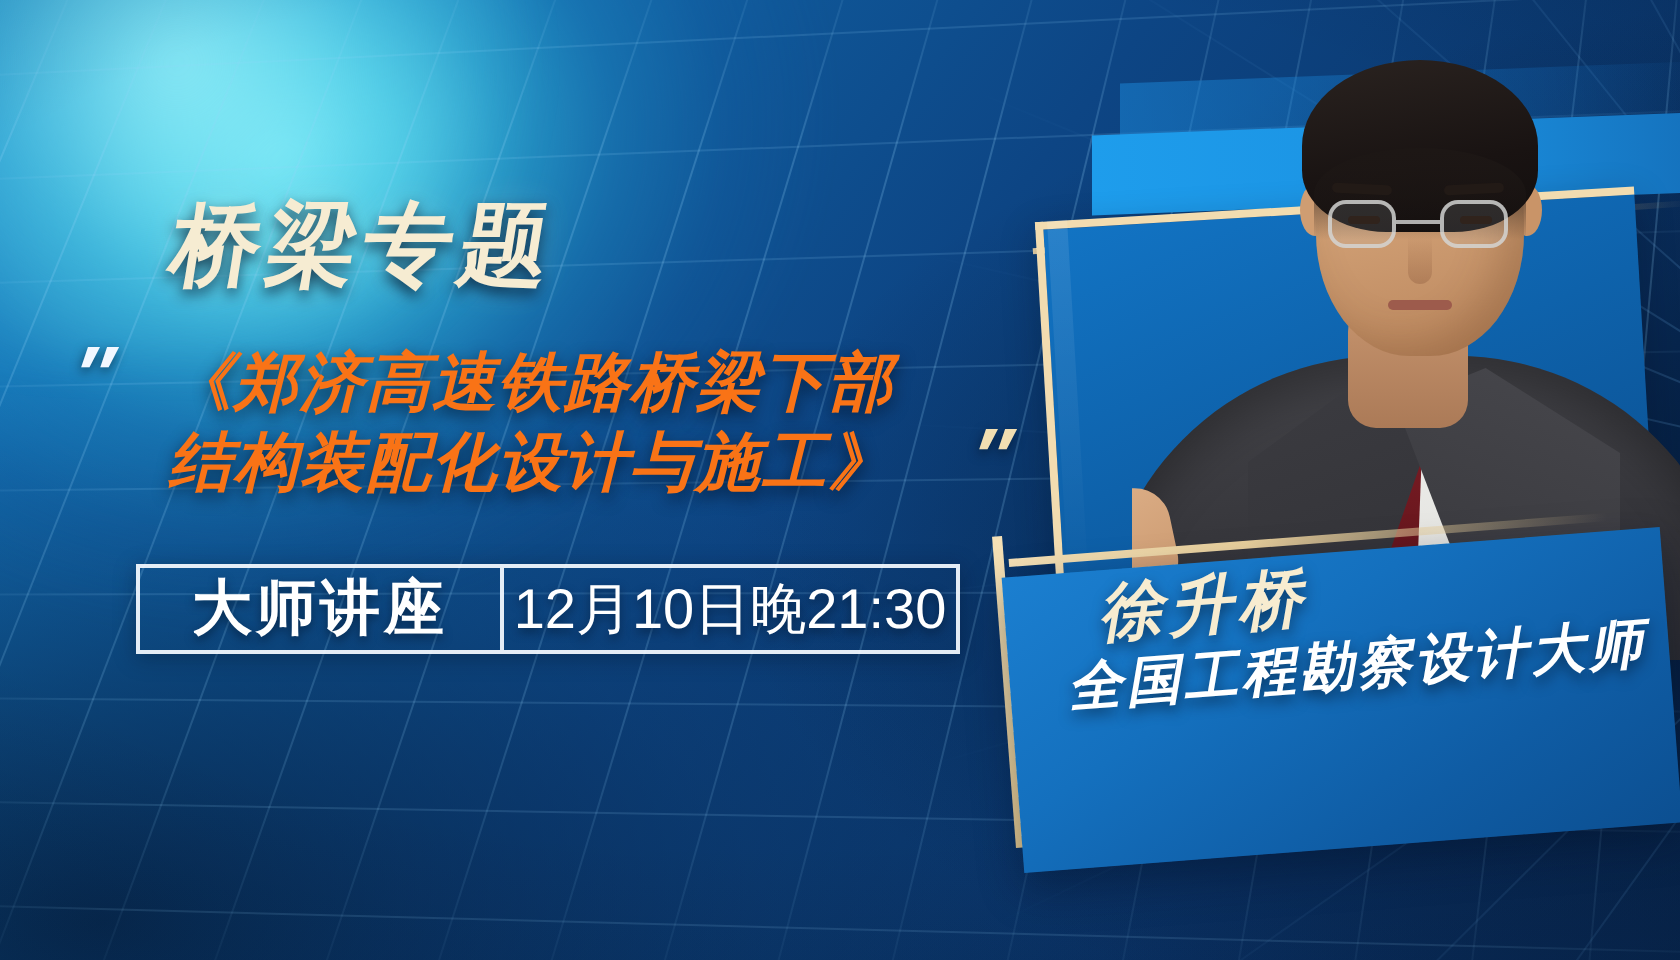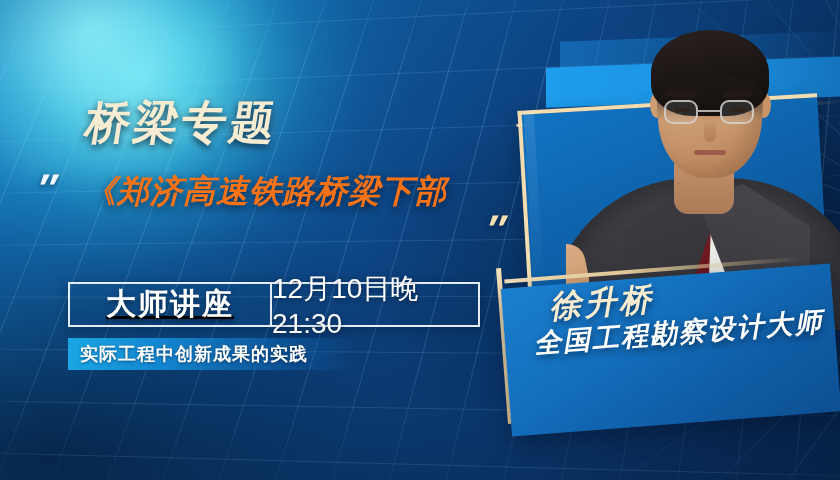--- a/index.html
+++ b/index.html
@@ -99,21 +99,21 @@
 
   
   .lecture-box{
     position:absolute;left:68px;top:282px;
     width:412px;height:45px;
     border:2px solid rgba(245,250,255,.93);
     display:flex;align-items:stretch;
     box-shadow:0 2px 10px rgba(2,16,36,.35);
   }
   .lecture-box .cell{display:flex;align-items:center;justify-content:center;}
-  .lb-left{width:202px;border-right:2px solid rgba(245,250,255,.93);text-decoration:underline;}
+  .lb-left{width:182px;border-right:2px solid rgba(245,250,255,.93);}
   .lb-left span{
     font-size:30px;font-weight:700;color:#ffffff;letter-spacing:2px;
     text-shadow:0 2px 5px rgba(2,16,36,.55);
   }
   .lb-right{flex:1;}
   .lb-right span{
     font-size:28px;font-weight:400;color:#ffffff;letter-spacing:0px;
     text-shadow:0 2px 5px rgba(2,16,36,.55);
   }
 
@@ -372,34 +372,32 @@
     <div class="portrait-fade"></div>
   </div>
 
   <div class="kicker">桥梁专题</div>
 
   <div class="quote quote-open">″</div>
   <div class="quote quote-close">″</div>
 
   <div class="headline">
     <div>《郑济高速铁路桥梁下部</div>
+    <div>结构装配化设计与施工》</div>
   </div>
 
   <div class="lecture-box">
     <div class="cell lb-left">
       <span>大师讲座</span>
     </div>
     <div class="cell lb-right">
       <span>12月10日晚21:30</span>
     </div>
   </div>
 
-  <div class="tagline">
-    <span>实际工程中创新成果的实践</span>
-  </div>
 
   <div class="plaque-edge-top"></div>
   <div class="plaque-edge"></div>
   <div class="plaque"></div>
   <div class="plaque-text">
     <div class="sp-name">徐升桥</div>
     <div class="sp-title">全国工程勘察设计大师</div>
   </div>
 
 </div>

